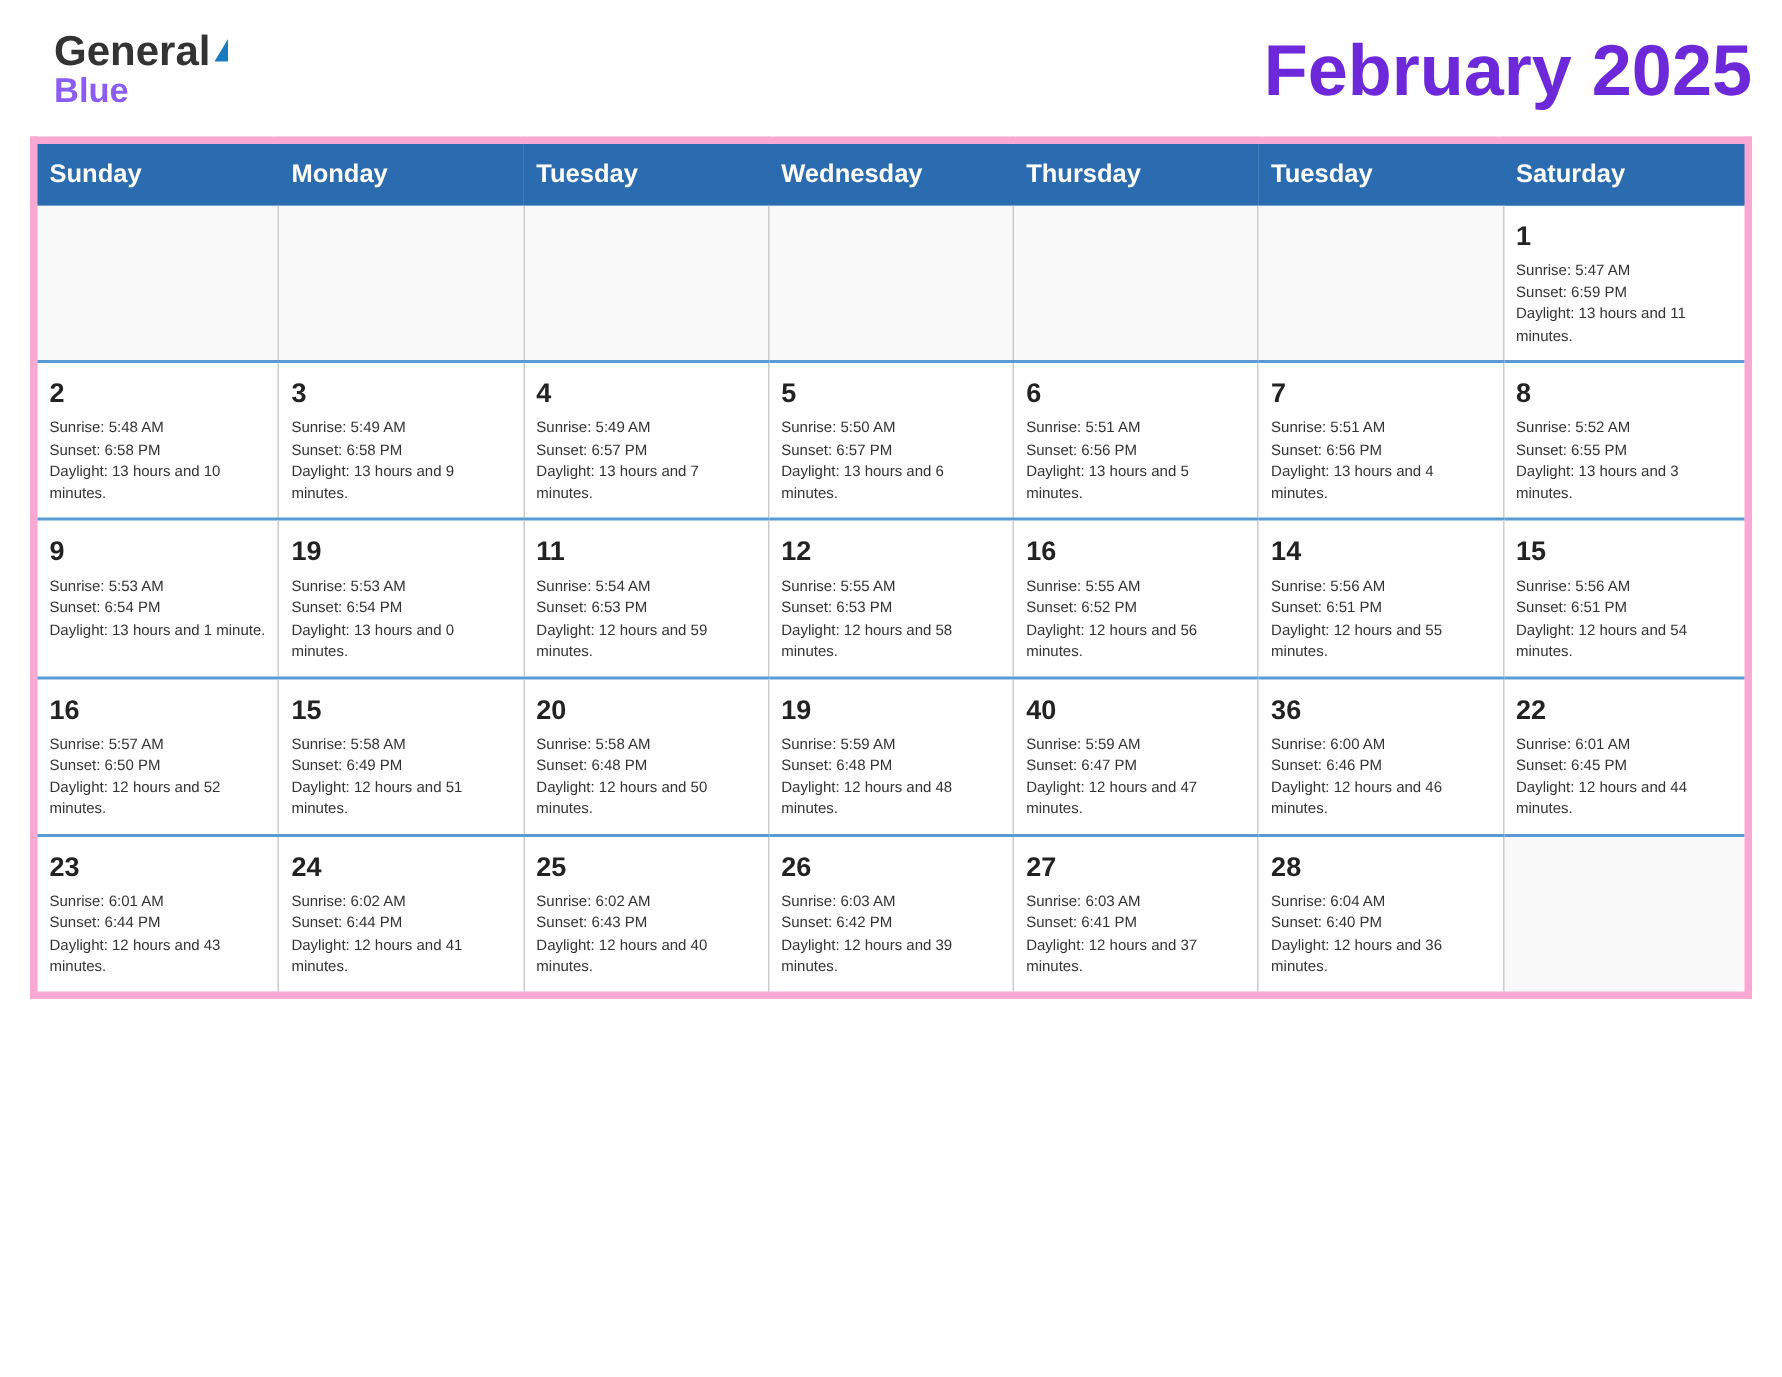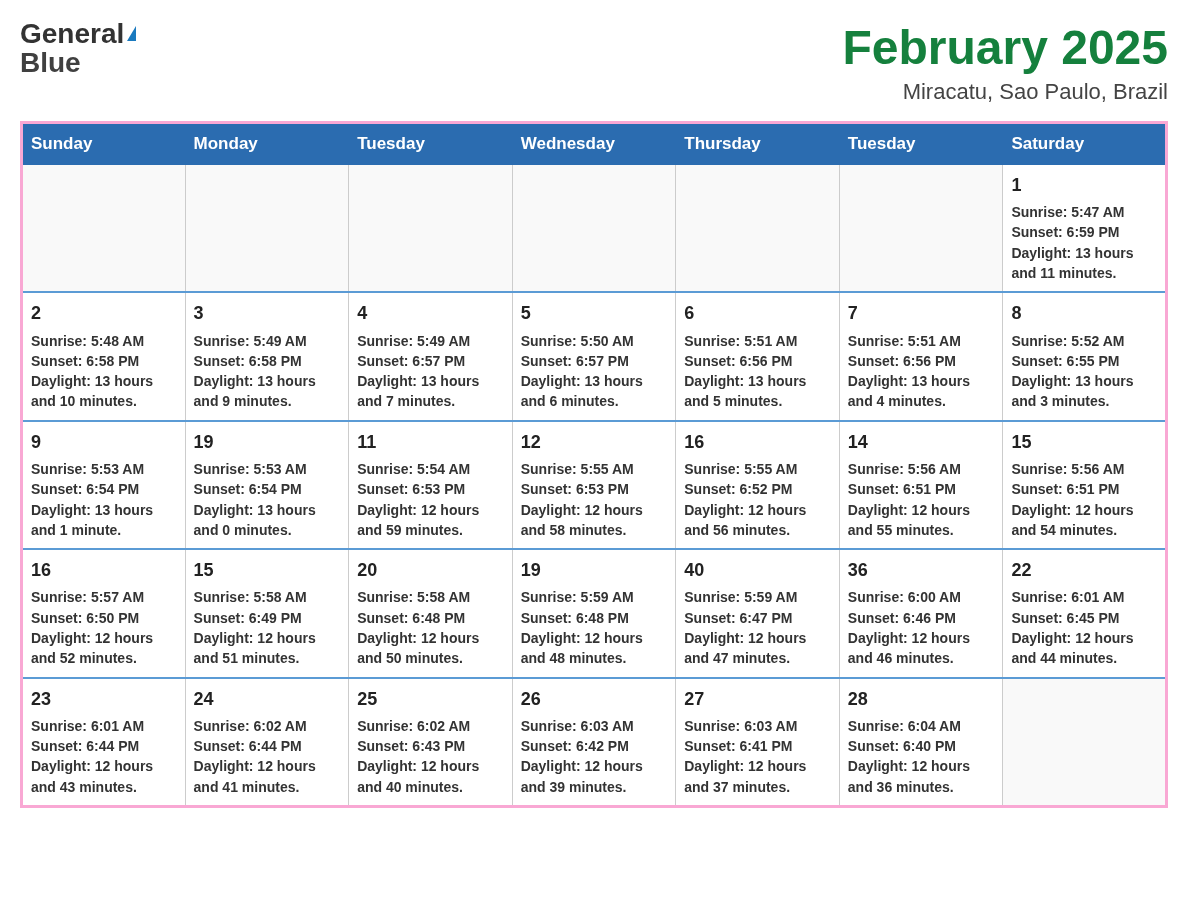--- a/index.html
+++ b/index.html
@@ -8,43 +8,44 @@
       background: #fff;
       padding: 20px;
       width: 1188px;
       min-height: 918px;
     }
     .header {
       display: flex;
       justify-content: space-between;
       align-items: flex-start;
       margin-bottom: 16px;
+      margin-left: 16px;
     }
     .logo {
       display: flex;
       flex-direction: column;
       align-items: flex-start;
     }
     .title-section {
       text-align: right;
     }
     .month-title {
       font-size: 48px;
       font-weight: bold;
-      color: #15803d;
+      color: #6d28d9;
     }
     .location-title {
       font-size: 22px;
       color: #444;
       margin-top: 4px;
     }
     .calendar {
       width: 100%;
       border-collapse: collapse;
-      border: 3px solid #f9a8d4;
+      border: 5px solid #f9a8d4;
     }
     .calendar th {
       background-color: #2b6cb0;
       color: #fff;
       font-size: 17px;
       font-weight: bold;
       padding: 10px 8px;
       text-align: left;
       border: 1px solid #2b6cb0;
     }
@@ -59,49 +60,47 @@
       line-height: 1.4;
     }
     .day-number {
       font-size: 18px;
       font-weight: bold;
       color: #222;
       display: block;
       margin-bottom: 4px;
     }
     .day-info {
-      font-size: 14px;
+      font-size: 10px;
       color: #333;
       line-height: 1.45;
-      font-weight: bold;
     }
     .empty-cell {
       background: #f9f9f9;
     }
     tr:not(:first-child) td {
       border-top: 2px solid #5b9bd5;
     }
     .calendar thead tr th {
       border-top: none;
     }
   </style>
 </head>
 <body>
 
 <div class="header">
   <div class="logo">
     <div style="display:flex;align-items:center;line-height:1;">
       <span style="font-size:28px;font-weight:bold;color:#333;">General</span>
       <span style="display:inline-block;width:0;height:0;border-left:9px solid transparent;border-right:0px solid transparent;border-bottom:15px solid #1a7abf;margin-left:3px;margin-bottom:2px;"></span>
     </div>
-    <span style="font-size:28px;font-weight:bold;color:#404040;line-height:1.1;">Blue</span>
+    <span style="font-size:23px;font-weight:bold;color:#8b5cf6;line-height:1.1;">Blue</span>
   </div>
   <div class="title-section">
     <div class="month-title">February 2025</div>
-    <div class="location-title">Miracatu, Sao Paulo, Brazil</div>
   </div>
 </div>
 
 <table class="calendar">
   <thead>
     <tr>
     <th>Sunday</th>
         <th>Monday</th>
         <th>Tuesday</th>
         <th>Wednesday</th>

